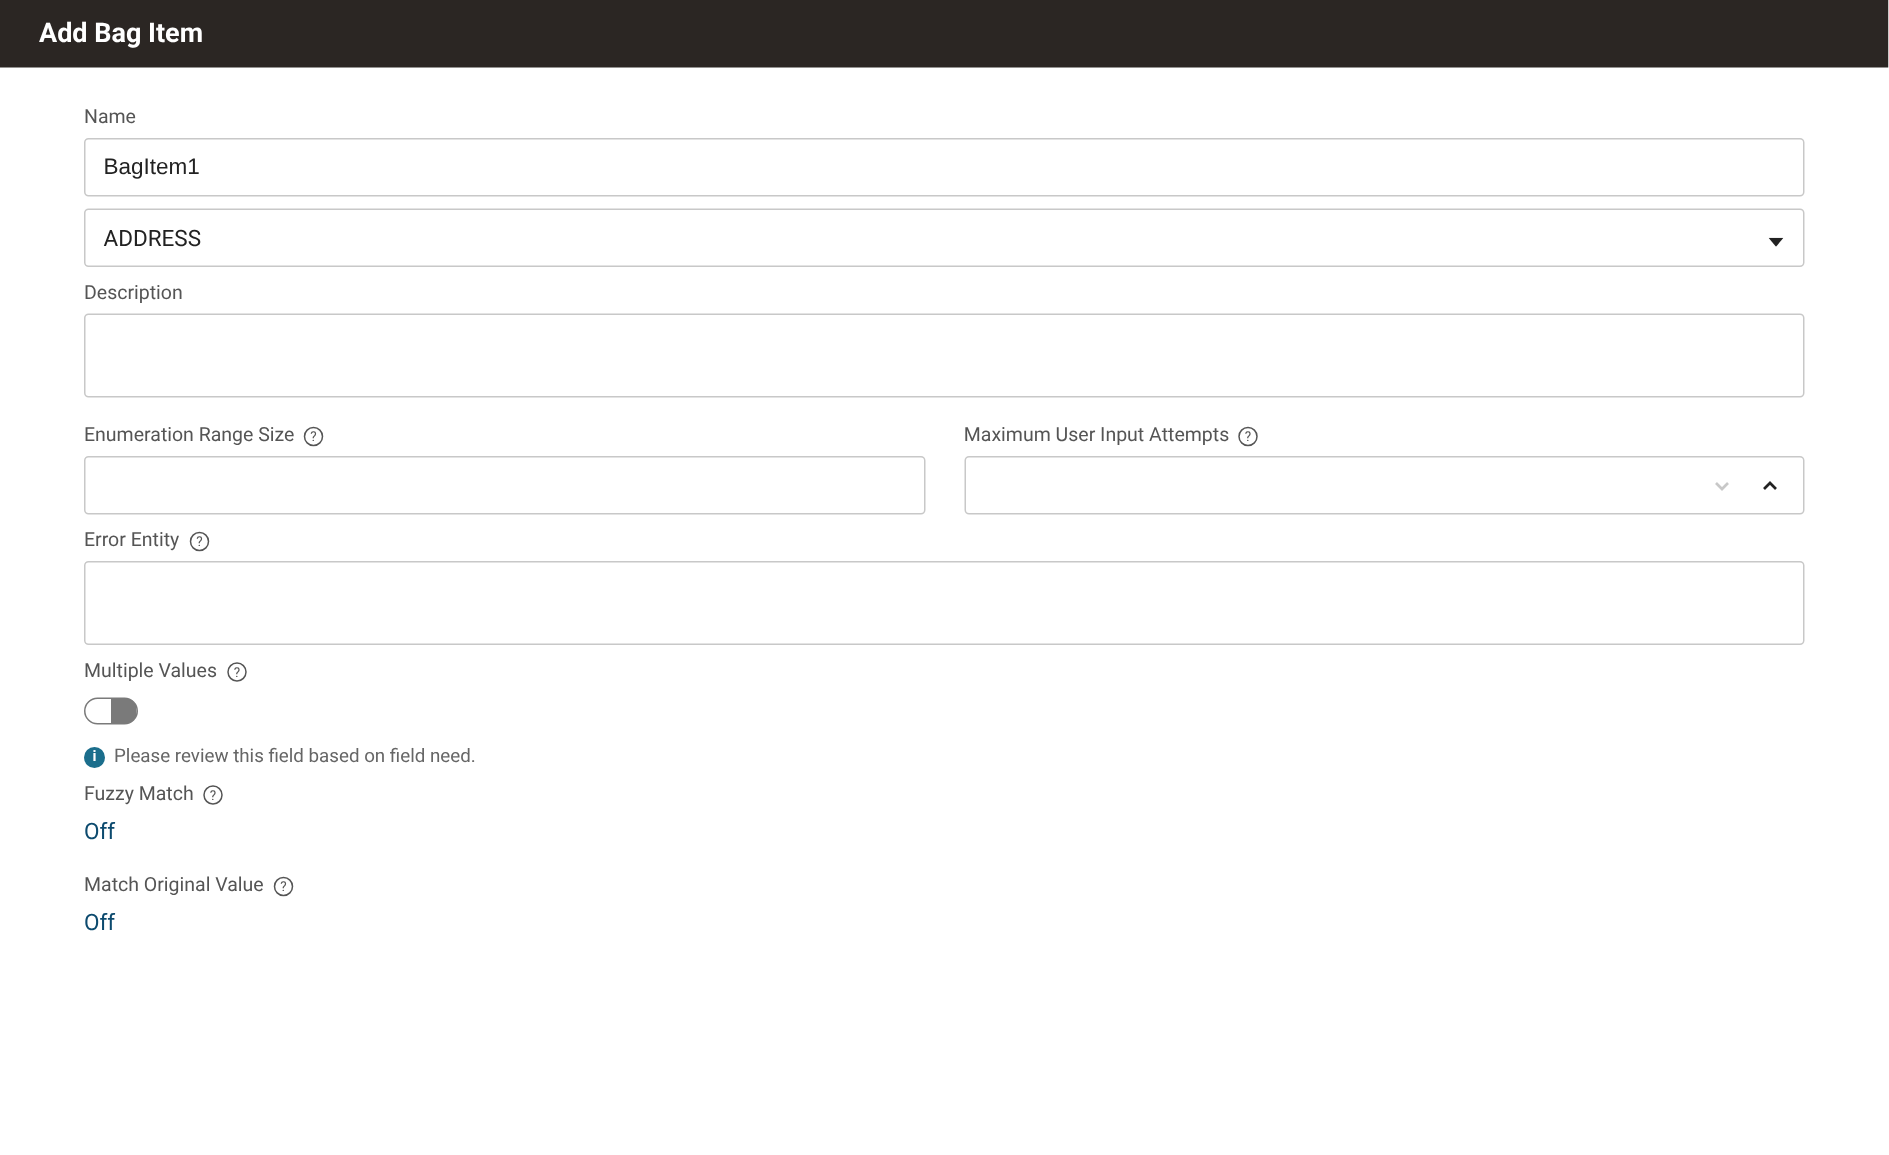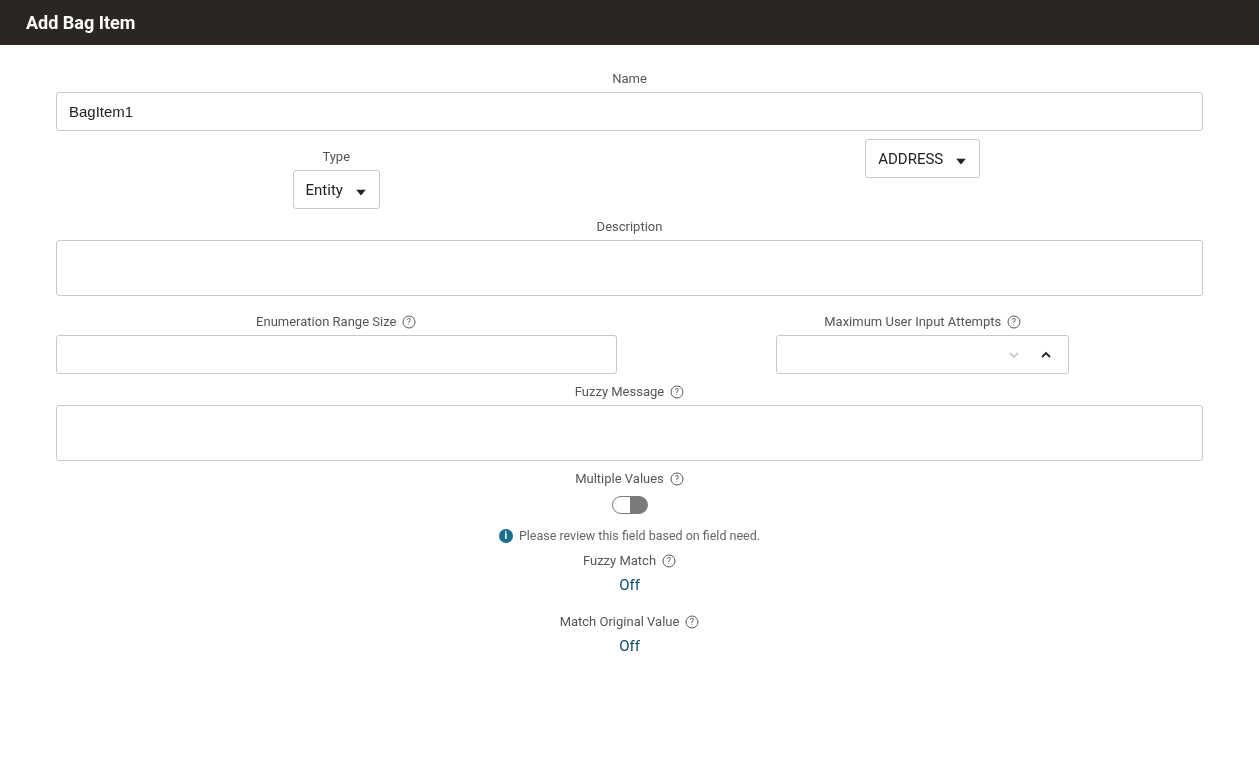--- a/index.html
+++ b/index.html
@@ -1,20 +1,20 @@
 <!DOCTYPE html>
 <html><head>
 <meta charset="utf-8">
 <style>
   * { box-sizing: border-box; margin: 0; padding: 0; }
   body { font-family: -apple-system, BlinkMacSystemFont, "Segoe UI", Roboto, "Helvetica Neue", Arial, sans-serif; background: #fff; color: #222; }
   .header { background: #2b2623; color: #fff; padding: 12px 26px; font-weight: 700; font-size: 18px; }
   .form-body { padding: 16px 56px 40px 56px; }
   .row { display: flex; gap: 26px; margin-top: 8px; }
-  .field { flex: 1; display: flex; flex-direction: column; align-items: center; }
+  .field { flex: 1; display: flex; flex-direction: column; }
   .field.full { width: 100%; }
   .label { font-size: 13px; color: #555; margin-top: 10px; margin-bottom: 6px; display: flex; align-items: center; gap: 6px; }
   .input, .select {
     width: 100%; height: 39px; border: 1px solid #c8c8c8; border-radius: 3px;
     padding: 0 12px; font-size: 15px; background: #fff; color: #222;
   }
   .select-wrap { position: relative; }
   .select-wrap .caret {
     position: absolute; right: 14px; top: 50%; transform: translateY(-50%);
     pointer-events: none;
@@ -47,35 +47,20 @@
 <div class="form-body">
 
   <div class="field full">
     <div class="label">
         <span>Name</span>
       </div>
     <input class="input" type="text" value="BagItem1" style="">
   </div>
 
   <div class="row">
-    <div class="field">
-      <div class="label">
-          <span>Type</span>
-        </div>
-      <div class="select-wrap">
-        <div class="select" tabindex="0" style="display:flex;align-items:center;">
-          <span>Entity</span>
-        </div>
-        <span class="caret">
-          <svg width="10" height="6" viewBox="0 0 10 6">
-              <path d="M0 0 L5 6 L10 0 Z" fill="#222"></path>
-            </svg>
-        </span>
-      </div>
-    </div>
     <div class="field">
       <div class="select-wrap">
         <div class="select" tabindex="0" style="display:flex;align-items:center;">
           <span>ADDRESS</span>
         </div>
         <span class="caret">
           <svg width="10" height="6" viewBox="0 0 10 6">
               <path d="M0 0 L5 6 L10 0 Z" fill="#222"></path>
             </svg>
         </span>
@@ -126,21 +111,21 @@
                 <path d="M3 9 L7 5 L11 9" fill="none" stroke="#222" stroke-width="1.8"></path>
               </svg>
           </button>
         </div>
       </div>
     </div>
   </div>
 
   <div class="field full">
     <div class="label">
-      <span>Fuzzy Message</span>
+      <span>Error Entity</span>
       <span class="help-icon">
         <svg width="14" height="14" viewBox="0 0 14 14">
             <circle cx="7" cy="7" r="6" fill="none" stroke="#555" stroke-width="1"></circle>
             <text x="7" y="10" text-anchor="middle" font-size="9" fill="#555">?</text>
           </svg>
       </span>
     </div>
     <input class="input" type="text" style="height: 56px;" value="">
   </div>
 

